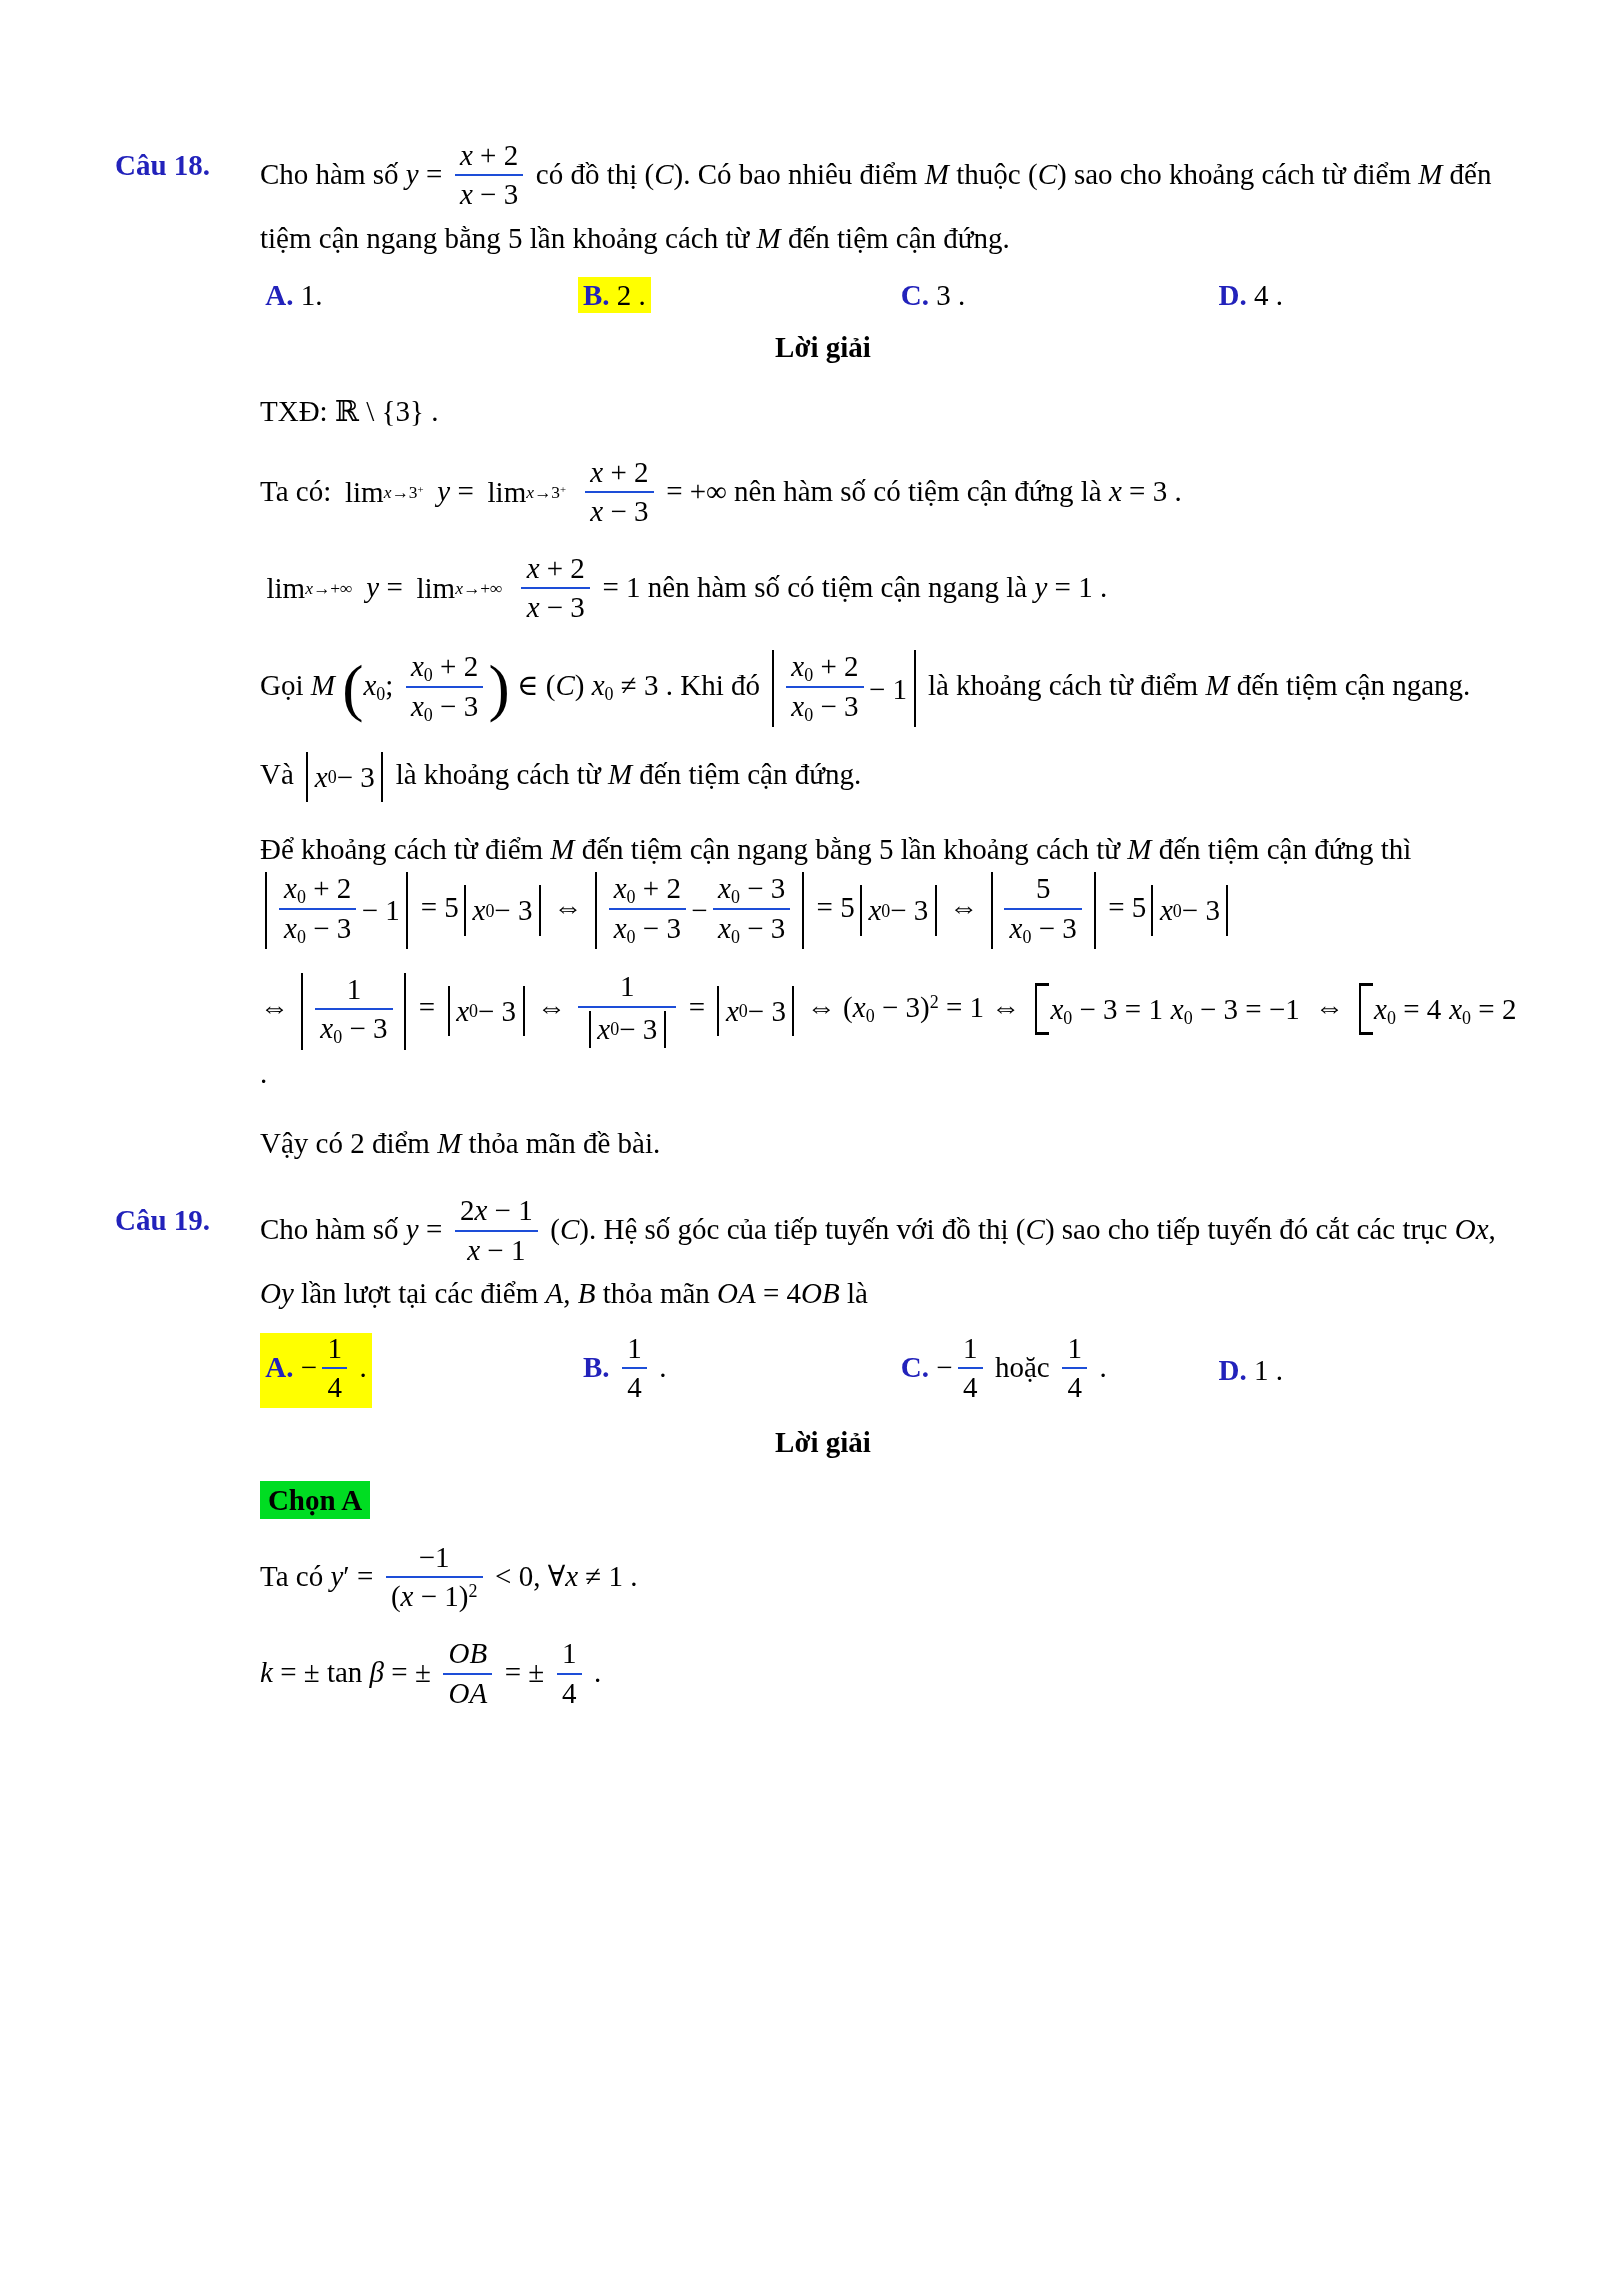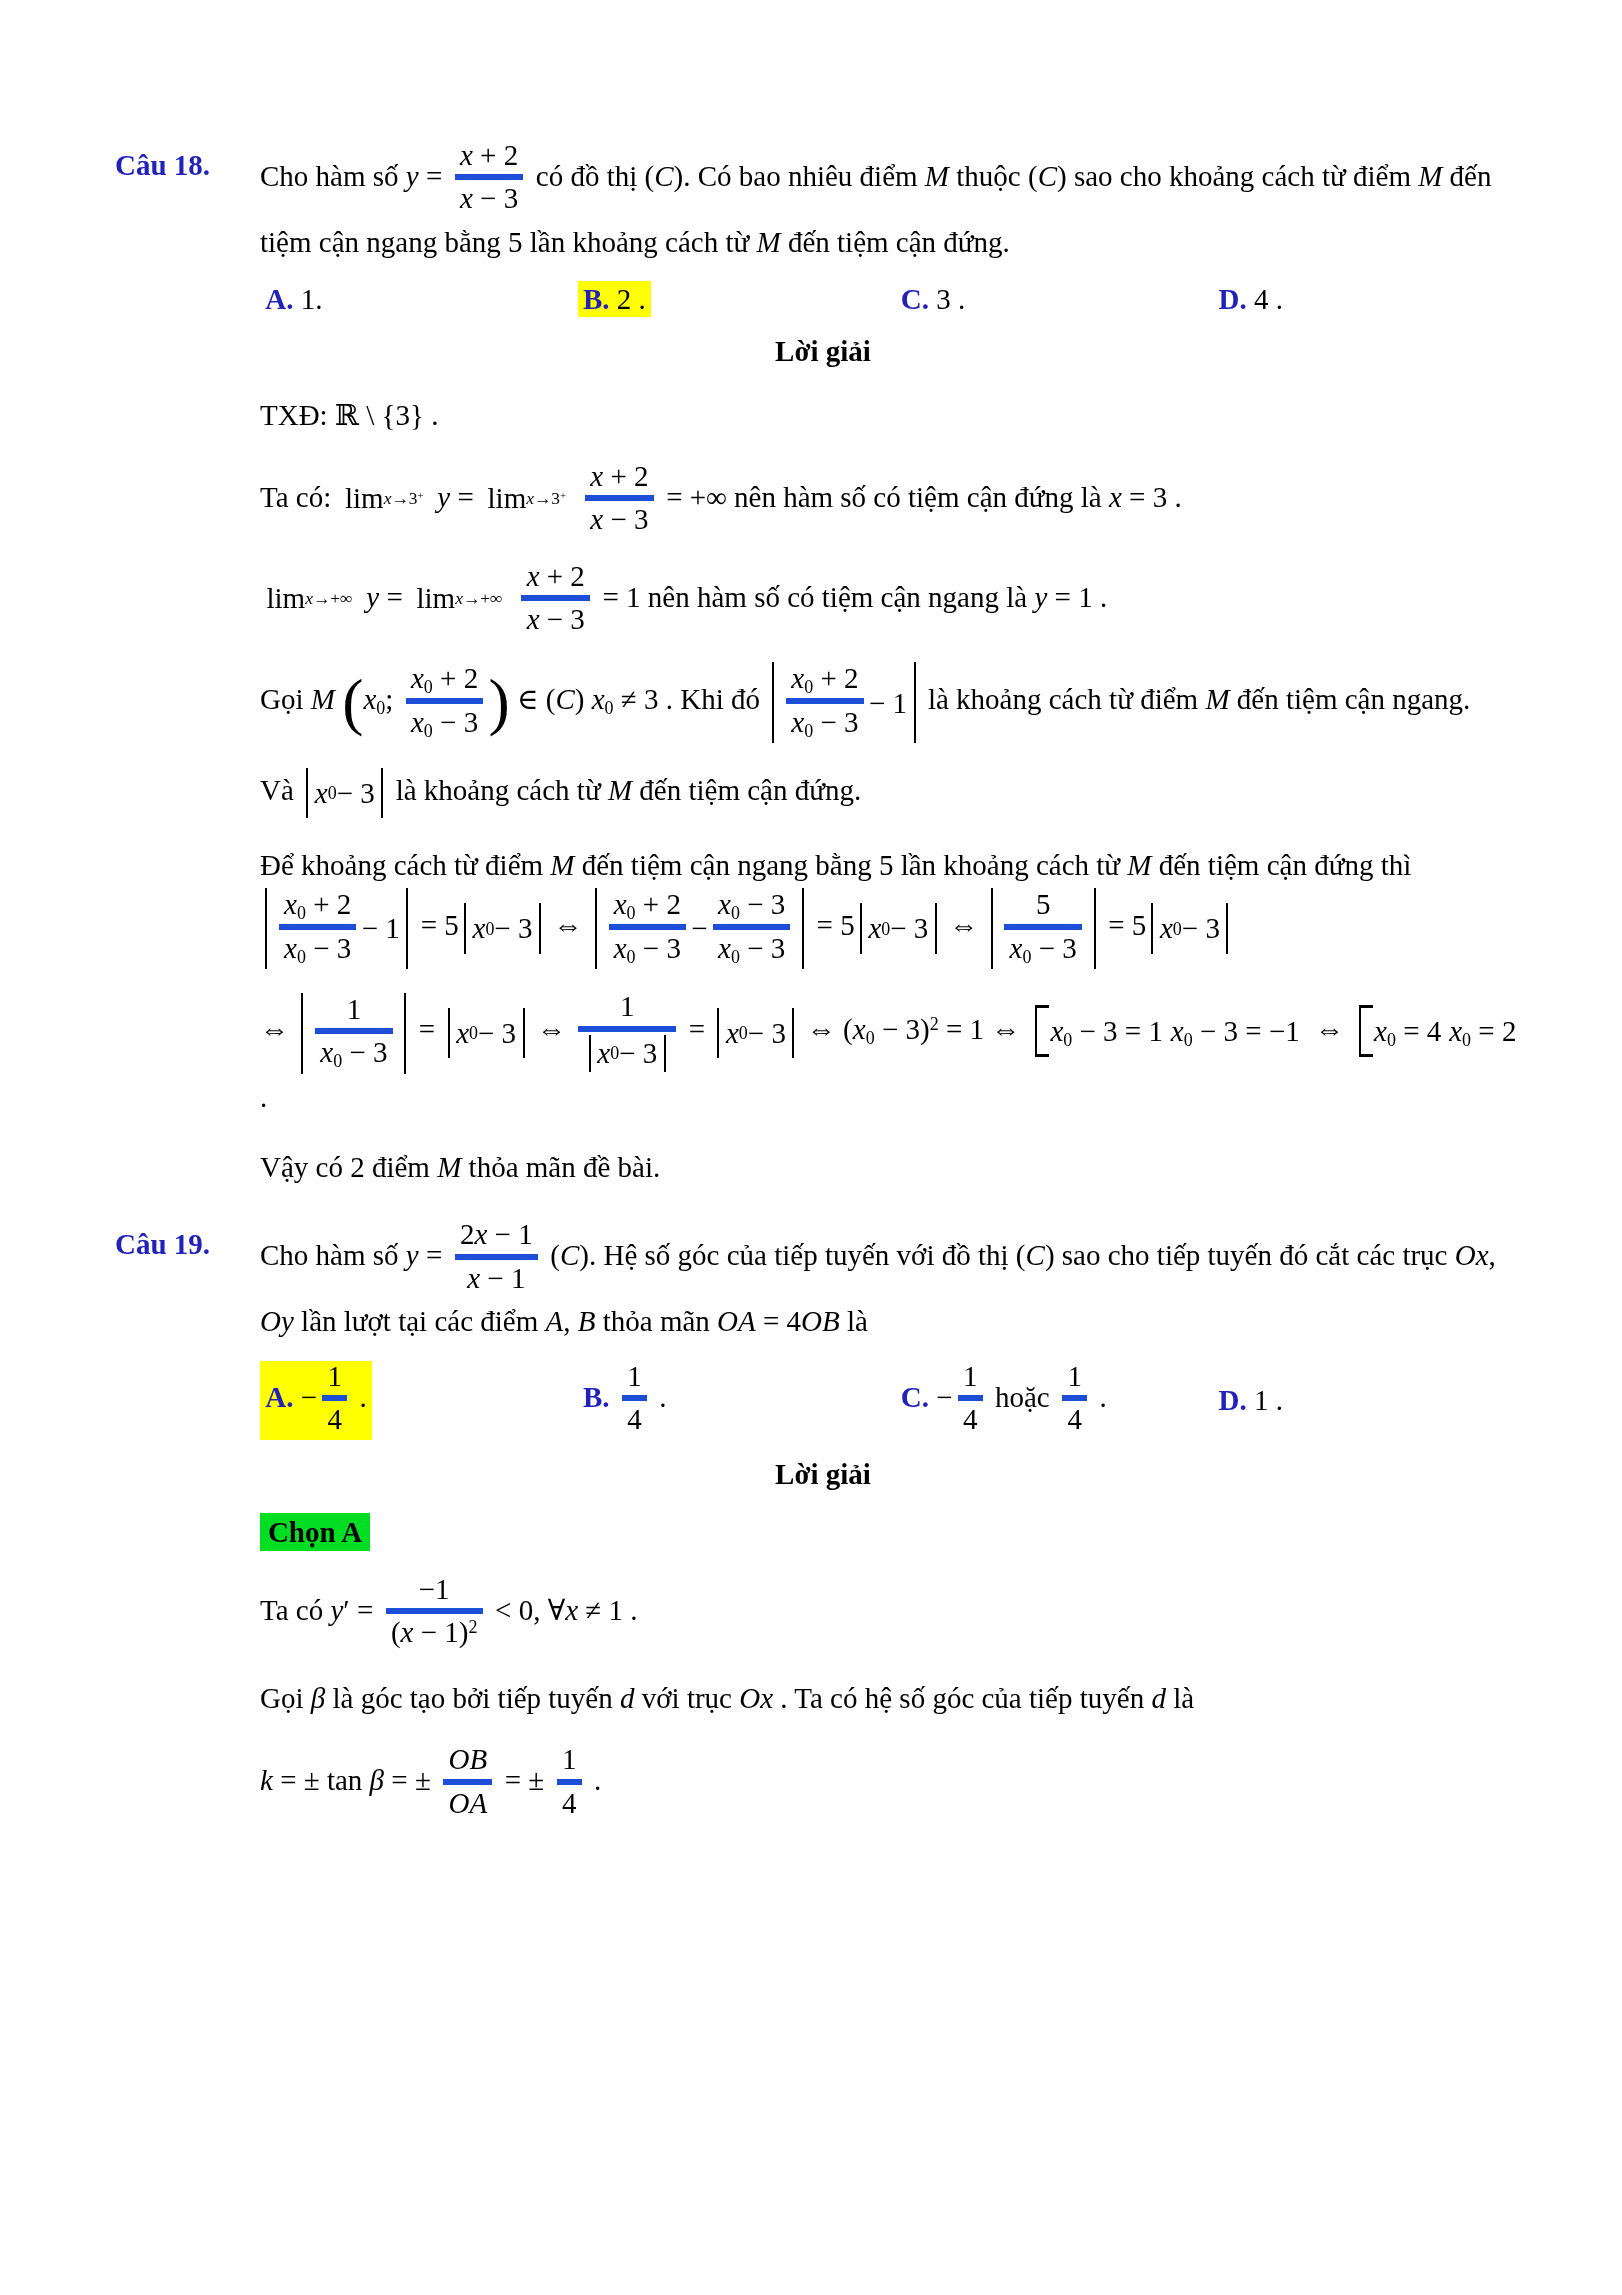--- a/index.html
+++ b/index.html
@@ -34,21 +34,21 @@
   .hl-yellow{background:var(--highlight-yellow);}
   .hl-green{background:var(--highlight-green);font-weight:bold;display:inline-block;padding:2.6px 7.9px;}
 
   .center-title{text-align:center;font-weight:bold;margin:18.3px 0 13px 0;}
   .sol{margin-left:145px;}
   .chon-row{margin:22px 0 6.5px 0;}
   .sol-line{margin:23.6px 0;line-height:1.6;}
 
   
   .frac{display:inline-flex;flex-direction:column;vertical-align:middle;text-align:center;margin:0 5.2px;position:relative;top:-2px;}
-  .frac > .num{border-bottom:6px solid #1d4ed8;padding:0 5.2px 2px;line-height:1.15;}
+  .frac > .num{border-bottom:2px solid #1d4ed8;padding:0 5.2px 2px;line-height:1.15;}
   .frac > .den{padding:2px 5.2px 0;line-height:1.15;}
 
   .lim{display:inline-flex;flex-direction:row;align-items:center;vertical-align:middle;margin:0 6.5px;position:relative;top:-2px;}
   .lim .limword{line-height:1.05;}
   .lim .limsub{font-size:0.6em;line-height:1.15;}
 
   .abs{display:inline-flex;align-items:center;vertical-align:middle;border-left:2px solid #000;border-right:2px solid #000;padding:2px 6.5px;margin:0 5.2px;}
 
   .bp{font-size:2.2em;line-height:0;vertical-align:middle;font-weight:400;}
 
@@ -191,21 +191,20 @@
     <div class="center-title">Lời giải</div>
 
     <div class="sol">
       <div class="chon-row">
         <span class="hl-green">Chọn A</span>
       </div>
       <div class="sol-line">Ta có <i>y</i>′ = <span class="frac">
             <span class="num">−1</span>
             <span class="den">(<i>x</i> − 1)<sup>2</sup></span>
           </span> &lt; 0, ∀<i>x</i> ≠ 1 .</div>
-      <div class="sol-line">Gọi <i>β</i> là góc tạo bởi tiếp tuyến <i>d</i> với trục <i>Ox</i> . Ta có hệ số góc của tiếp tuyến <i>d</i> là</div>
       <div class="sol-line"><i>k</i> = ± tan <i>β</i> = ± <span class="frac">
             <span class="num"><i>OB</i></span>
             <span class="den"><i>OA</i></span>
           </span> = ± <span class="frac">
             <span class="num">1</span>
             <span class="den">4</span>
           </span> .</div>
     </div>
   </section>
 

